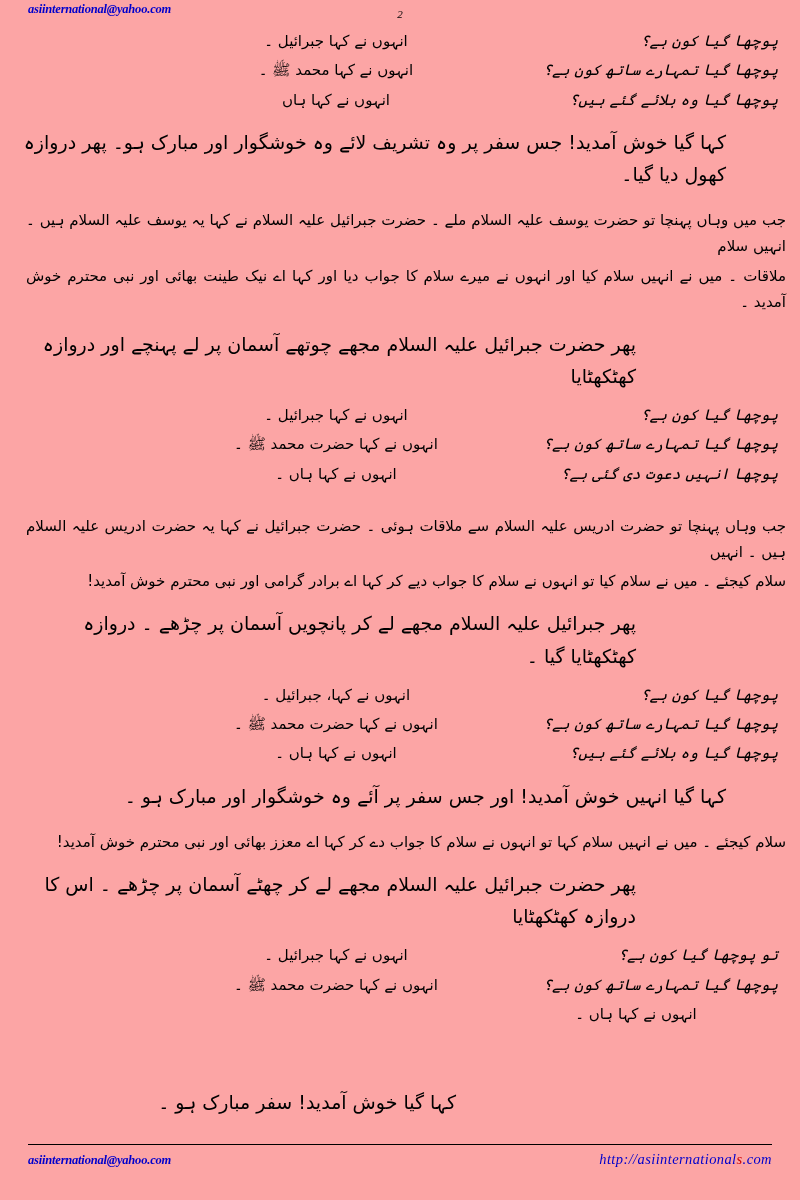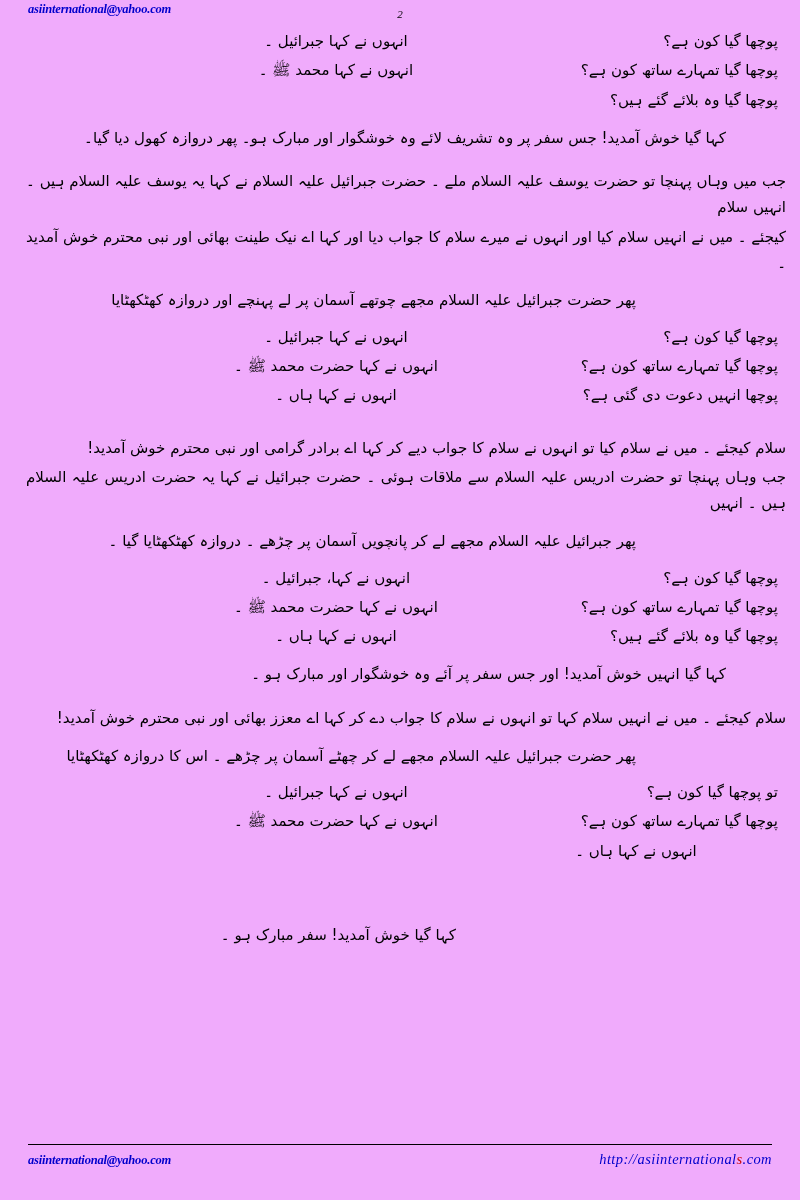--- a/index.html
+++ b/index.html
@@ -15,21 +15,21 @@
     overflow: hidden;
     font-family: "Liberation Serif", "DejaVu Serif", serif;
     color: #000000;
   }
 
   .page {
     position: absolute;
     inset: 0;
     width: 800px;
     height: 1200px;
-    background: #f0abfc;
+    background: #fca5a5;
     box-sizing: border-box;
   }
 
   
   .page-header {
     position: absolute;
     top: 0;
     left: 0;
     width: 800px;
     height: 28px;
@@ -87,20 +87,21 @@
   .qa-question {
     flex: 0 0 auto;
     width: 300px;
     text-align: right;
     padding-right: 8px;
     box-sizing: border-box;
     font-size: 15px;
     line-height: 1.55;
     direction: rtl;
     unicode-bidi: isolate;
+    font-style: italic;
   }
   .qa-answer {
     flex: 0 0 auto;
     width: 300px;
     text-align: center;
     box-sizing: border-box;
     font-size: 15px;
     line-height: 1.55;
     direction: rtl;
     unicode-bidi: isolate;
@@ -112,21 +113,21 @@
     line-height: 1.72;
     text-align: justify;
     text-align-last: right;
     direction: rtl;
     unicode-bidi: isolate;
     margin: 0 0 4px 12px;
   }
 
   
   .stmt {
-    font-size: 15px;
+    font-size: 19px;
     line-height: 1.7;
     direction: rtl;
     unicode-bidi: isolate;
     text-align: right;
     margin: 0 0 4px 0;
   }
   .stmt.indent-1 { padding-right: 60px; }
   .stmt.indent-2 { padding-right: 150px; }
   .stmt.indent-4 { padding-right: 330px; margin-top: 40px; }
 
@@ -190,31 +191,32 @@
       <div class="qa-row">
         <div class="qa-question">پوچھا گیا کون ہے؟</div>
         <div class="qa-answer">انہوں نے کہا جبرائیل ۔</div>
       </div>
       <div class="qa-row">
         <div class="qa-question">پوچھا گیا تمہارے ساتھ کون ہے؟</div>
         <div class="qa-answer">انہوں نے کہا محمد ﷺ ۔</div>
       </div>
       <div class="qa-row">
         <div class="qa-question">پوچھا گیا وہ بلائے گئے ہیں؟</div>
+        <div class="qa-answer">انہوں نے کہا ہاں</div>
       </div>
     </div>
 
     <div class="spacer-sm"></div>
 
     <div class="stmt indent-1">کہا گیا خوش آمدید! جس سفر پر وہ تشریف لائے وہ خوشگوار اور مبارک ہو۔ پھر دروازہ کھول دیا گیا۔</div>
 
     <div class="spacer-md"></div>
 
     <div class="para">جب میں وہاں پہنچا تو حضرت یوسف علیہ السلام ملے ۔ حضرت جبرائیل علیہ السلام نے کہا یہ یوسف علیہ السلام ہیں ۔ انہیں سلام</div>
-    <div class="para">کیجئے ۔ میں نے انہیں سلام کیا اور انہوں نے میرے سلام کا جواب دیا اور کہا اے نیک طینت بھائی اور نبی محترم خوش آمدید ۔</div>
+    <div class="para">ملاقات ۔ میں نے انہیں سلام کیا اور انہوں نے میرے سلام کا جواب دیا اور کہا اے نیک طینت بھائی اور نبی محترم خوش آمدید ۔</div>
 
     <div class="spacer-sm"></div>
 
     <div class="stmt indent-2">پھر حضرت جبرائیل علیہ السلام مجھے چوتھے آسمان پر لے پہنچے اور دروازہ کھٹکھٹایا</div>
 
     <div class="spacer-sm"></div>
 
     <div class="qa-block">
       <div class="qa-row">
         <div class="qa-question">پوچھا گیا کون ہے؟</div>
@@ -228,22 +230,22 @@
         <div class="qa-question">پوچھا انہیں دعوت دی گئی ہے؟</div>
         <div class="qa-answer">انہوں نے کہا ہاں ۔</div>
       </div>
     </div>
 
     <div class="spacer-sm"></div>
 
 
     <div class="spacer-md"></div>
 
+    <div class="para">جب وہاں پہنچا تو حضرت ادریس علیہ السلام سے ملاقات ہوئی ۔ حضرت جبرائیل نے کہا یہ حضرت ادریس علیہ السلام ہیں ۔ انہیں</div>
     <div class="para">سلام کیجئے ۔ میں نے سلام کیا تو انہوں نے سلام کا جواب دیے کر کہا اے برادر گرامی اور نبی محترم خوش آمدید!</div>
-    <div class="para">جب وہاں پہنچا تو حضرت ادریس علیہ السلام سے ملاقات ہوئی ۔ حضرت جبرائیل نے کہا یہ حضرت ادریس علیہ السلام ہیں ۔ انہیں</div>
 
     <div class="spacer-sm"></div>
 
     <div class="stmt indent-2">پھر جبرائیل علیہ السلام مجھے لے کر پانچویں آسمان پر چڑھے ۔ دروازہ کھٹکھٹایا گیا ۔</div>
 
     <div class="spacer-sm"></div>
 
     <div class="qa-block">
       <div class="qa-row">
         <div class="qa-question">پوچھا گیا کون ہے؟</div>

